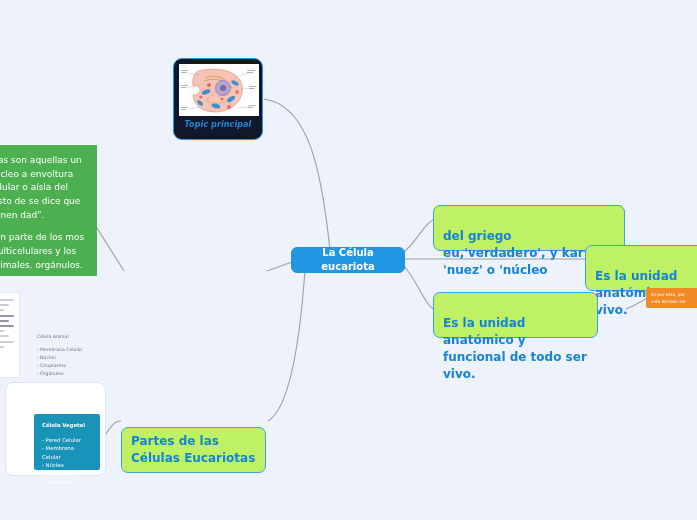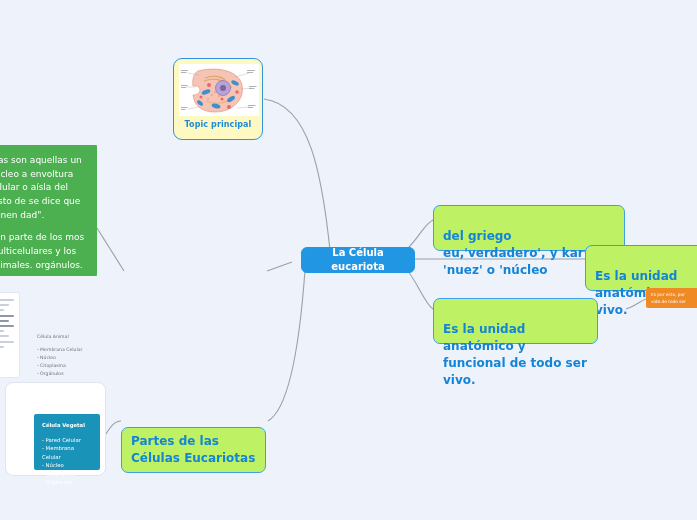--- a/index.html
+++ b/index.html
@@ -31,25 +31,26 @@
     border-color:#2196e3;
     color:#ffffff;
     font-size:10px;
     border-radius:6px;
     padding:9px 14px;
     text-align:center;
   }
 
   
   .imgcard{
-    background:#fef9c3;
+    background:#0f172a;
     border:1.5px solid #2f94e0;
     border-radius:9px;
     padding:5px 5px 4px 5px;
     text-align:center;
+    font-style:italic;
   }
   .imgcard .cellimg{
     width:80px;height:52px;display:block;margin:0 auto;
   }
   .imgcard .caption{
     margin-top:4px;
     color:#1e8ad6;
     font-weight:bold;
     font-size:8px;
     letter-spacing:.1px;
@@ -219,33 +220,33 @@
   <div class="node note-green" style="left:-20px;top:145px;width:117px;height:131px;">
     <p>otas son aquellas un núcleo a envoltura celular o aísla del resto de se dice que tienen dad".</p>
     <p>nan parte de los mos multicelulares y los animales. orgánulos.</p>
   </div>
 
 
   <div class="node node-blue" style="left:121px;top:411px;width:145px;height:21px;display:flex;align-items:center;margin-top:16px;">
     <span>Partes de las Células Eucariotas</span>
   </div>
 
-  <div class="node node-blue center" style="left:291px;top:247px;width:114px;height:26px;display:flex;align-items:center;justify-content:center;margin-left:10px;">
+  <div class="node node-blue center" style="left:291px;top:247px;width:114px;height:26px;display:flex;align-items:center;justify-content:center;">
     <span>La Célula eucariota</span>
   </div>
 
   <div class="node node-blue" style="left:433px;top:205px;width:192px;height:31px;">
     <span>del griego eu,'verdadero', y karyon, 'nuez' o 'núcleo</span>
   </div>
 
   <div class="node node-blue" style="left:585px;top:245px;width:130px;height:29px;">
     <span>Es la unidad anatómico y ser vivo.</span>
   </div>
 
-  <div class="node node-blue" style="left:433px;top:298px;width:165px;height:31px;">
+  <div class="node node-blue" style="left:433px;top:292px;width:165px;height:31px;">
     <span>Es la unidad anatómico y funcional de todo ser vivo.</span>
   </div>
 
   <div class="node badge-orange" style="left:646px;top:288px;width:62px;height:20px;">
     <span>Es por esto, por</span><br>
     <span>vida de todo ser</span>
   </div>
 
   <div class="node clip-card" style="left:-14px;top:292px;width:34px;height:86px;">
     <span class="cl-line full"></span>

